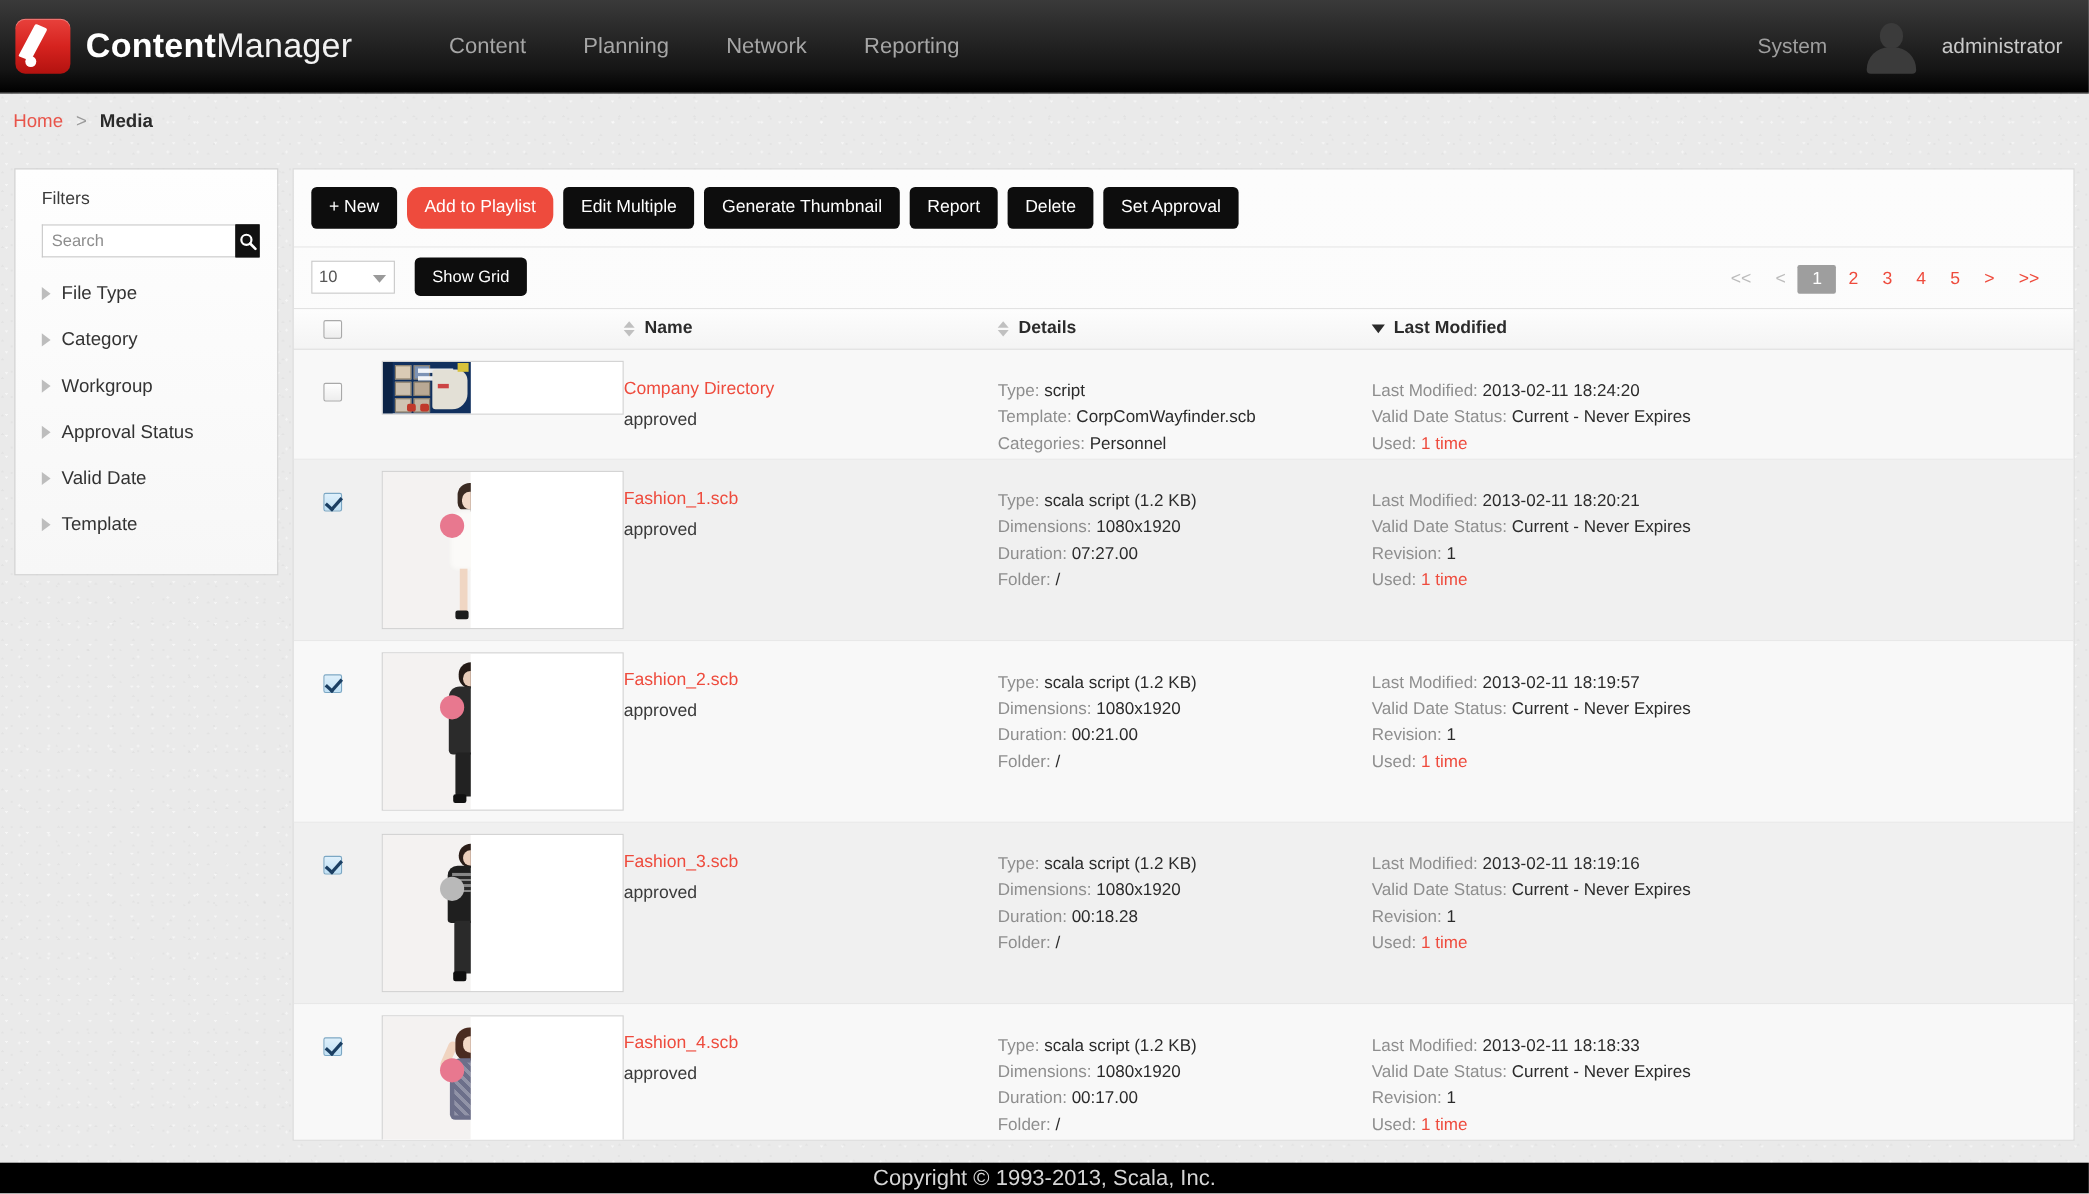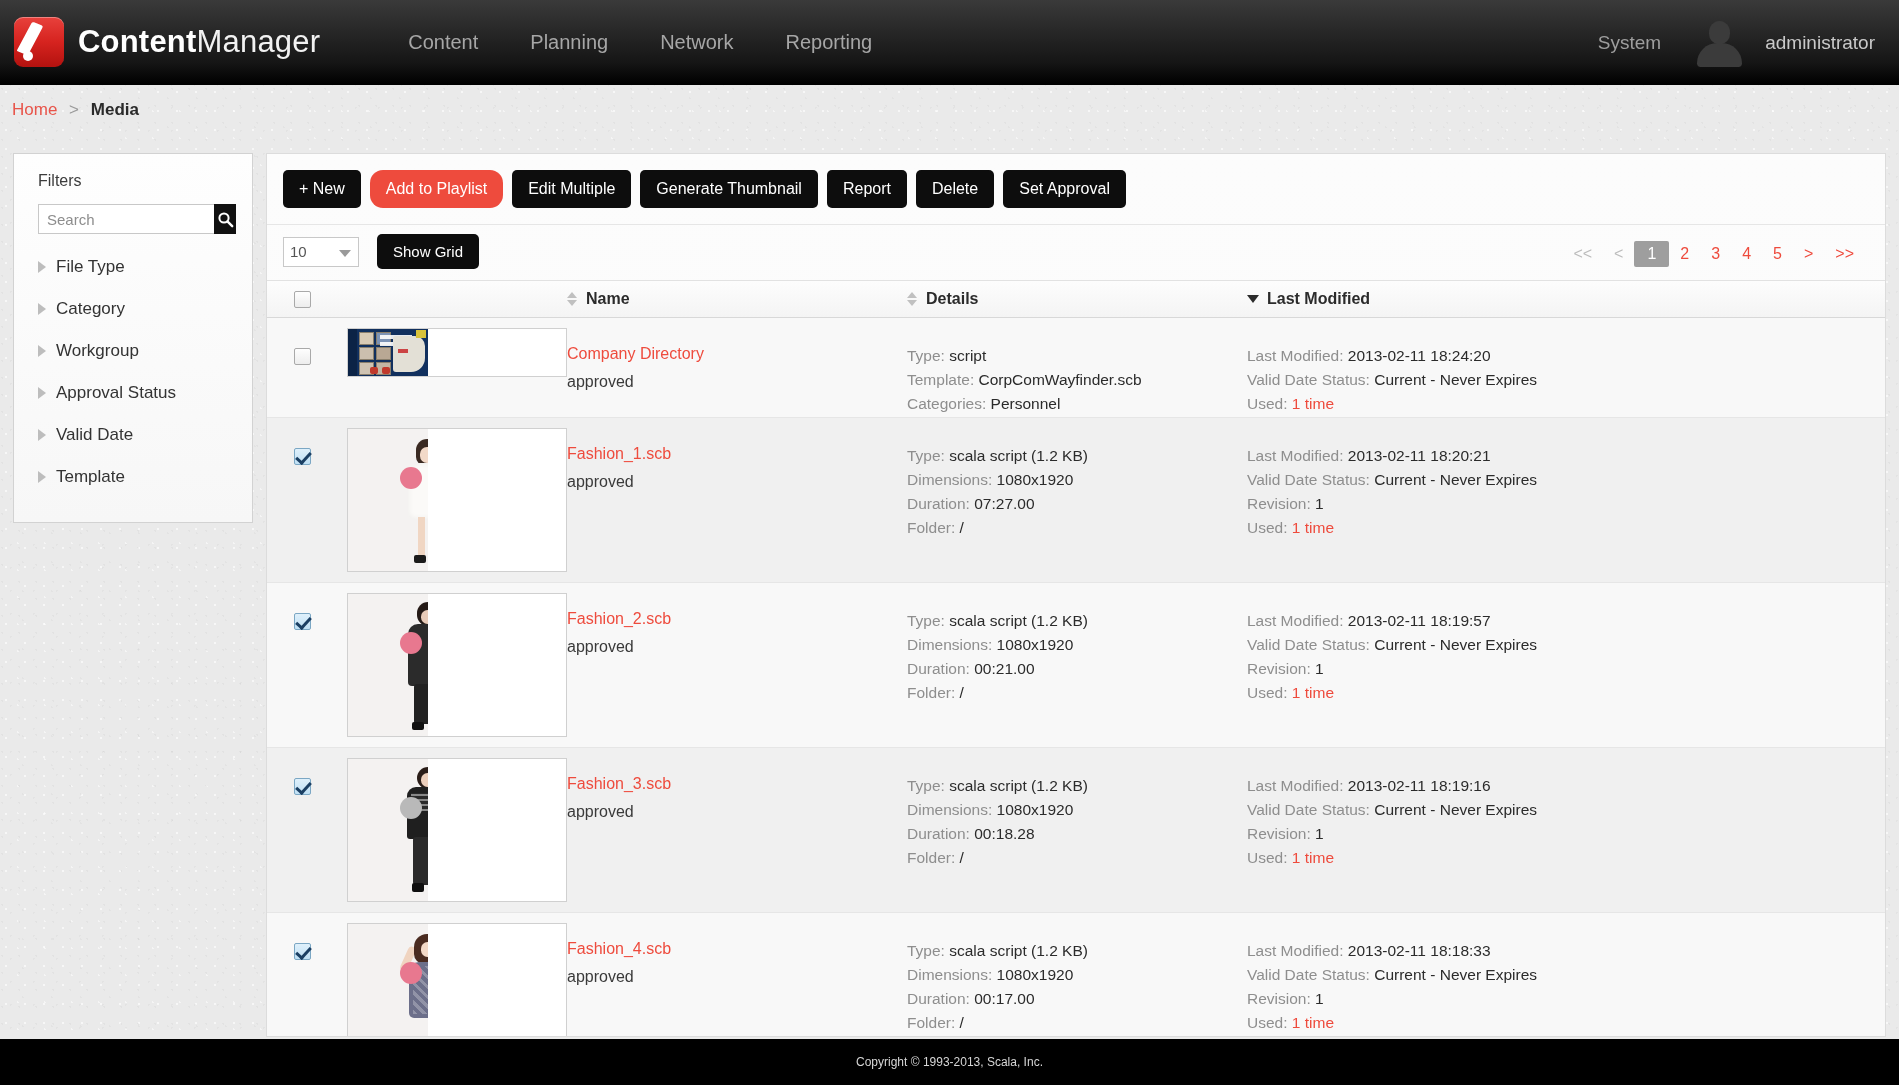--- a/index.html
+++ b/index.html
@@ -289,22 +289,22 @@
   
   .f4 .hair { position:absolute;left:26px;top:10px;width:27px;height:30px;background:#4a2b20;border-radius:13px 13px 10px 10px;}
   .f4 .face { position:absolute;left:33px;top:18px;width:13px;height:15px;background:#f3d9c7;border-radius:7px;}
   .f4 .arml { position:absolute;left:16px;top:22px;width:8px;height:26px;background:#f0d4c0;transform:rotate(24deg);border-radius:4px;}
   .f4 .dress{ position:absolute;left:21px;top:38px;width:36px;height:56px;background:#6c6f8a;border-radius:10px 10px 5px 5px;}
   .f4 .dress::after{content:"";position:absolute;inset:4px;
     background:repeating-linear-gradient(45deg,rgba(255,255,255,.25) 0 3px,transparent 3px 7px);}
 
   
   #footer {
-    position:absolute; left:0; bottom:0; width:1899px; height: 46px;
-    background:#000; color:#d6d6d6; font-size:12px;
+    position:absolute; left:0; bottom:0; width:1899px; height: 28px;
+    background:#000; color:#d6d6d6; font-size:20px;
     display:flex; align-items:center; justify-content:center;
   }
 </style>
 </head>
 <body>
 
 <div id="topbar">
   <div id="logo-wrap">
     <div class="logo-tile">
       <div class="slash"></div>

